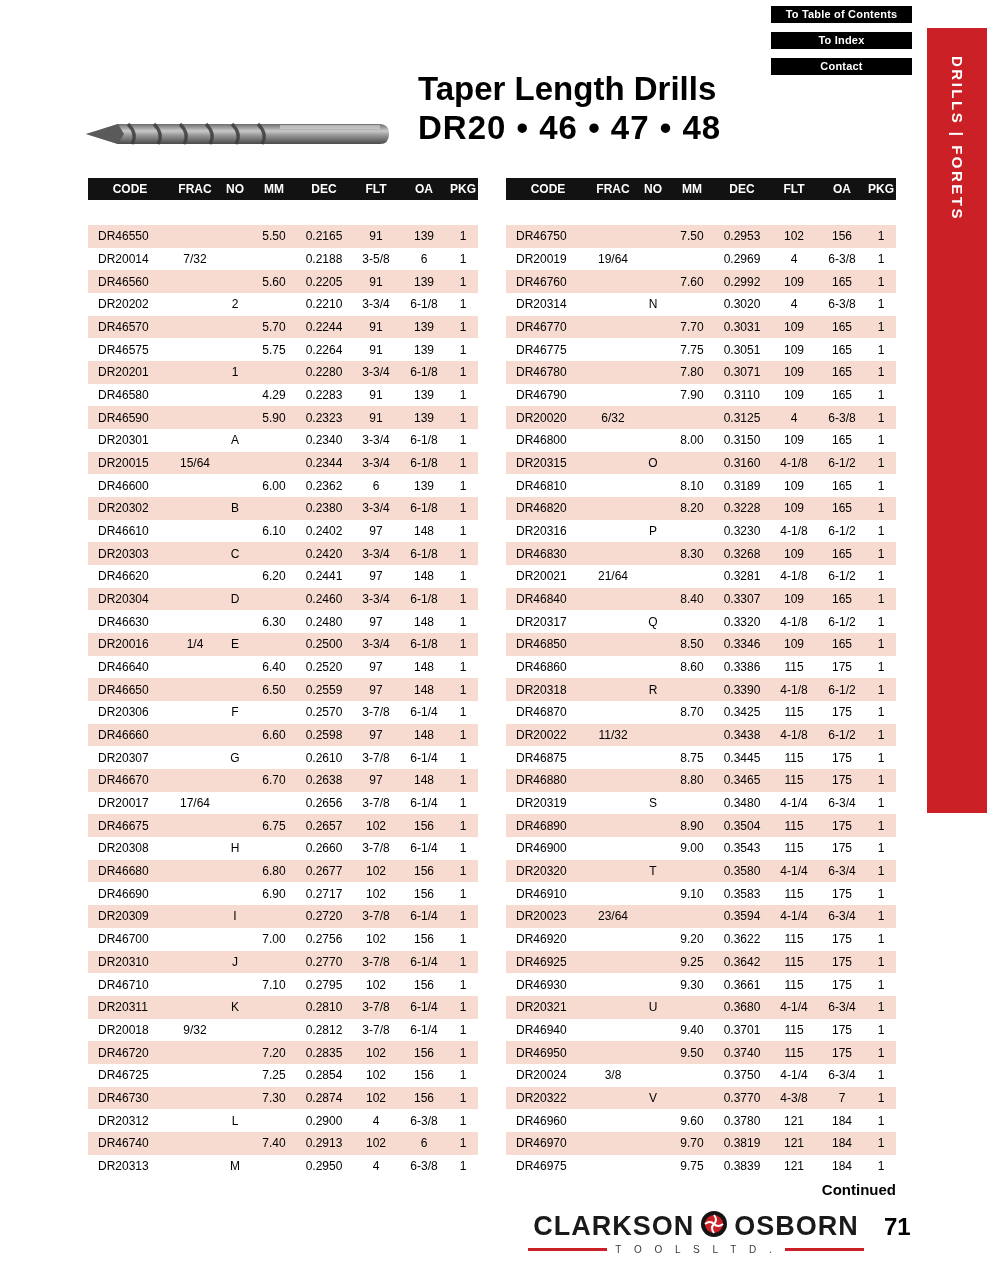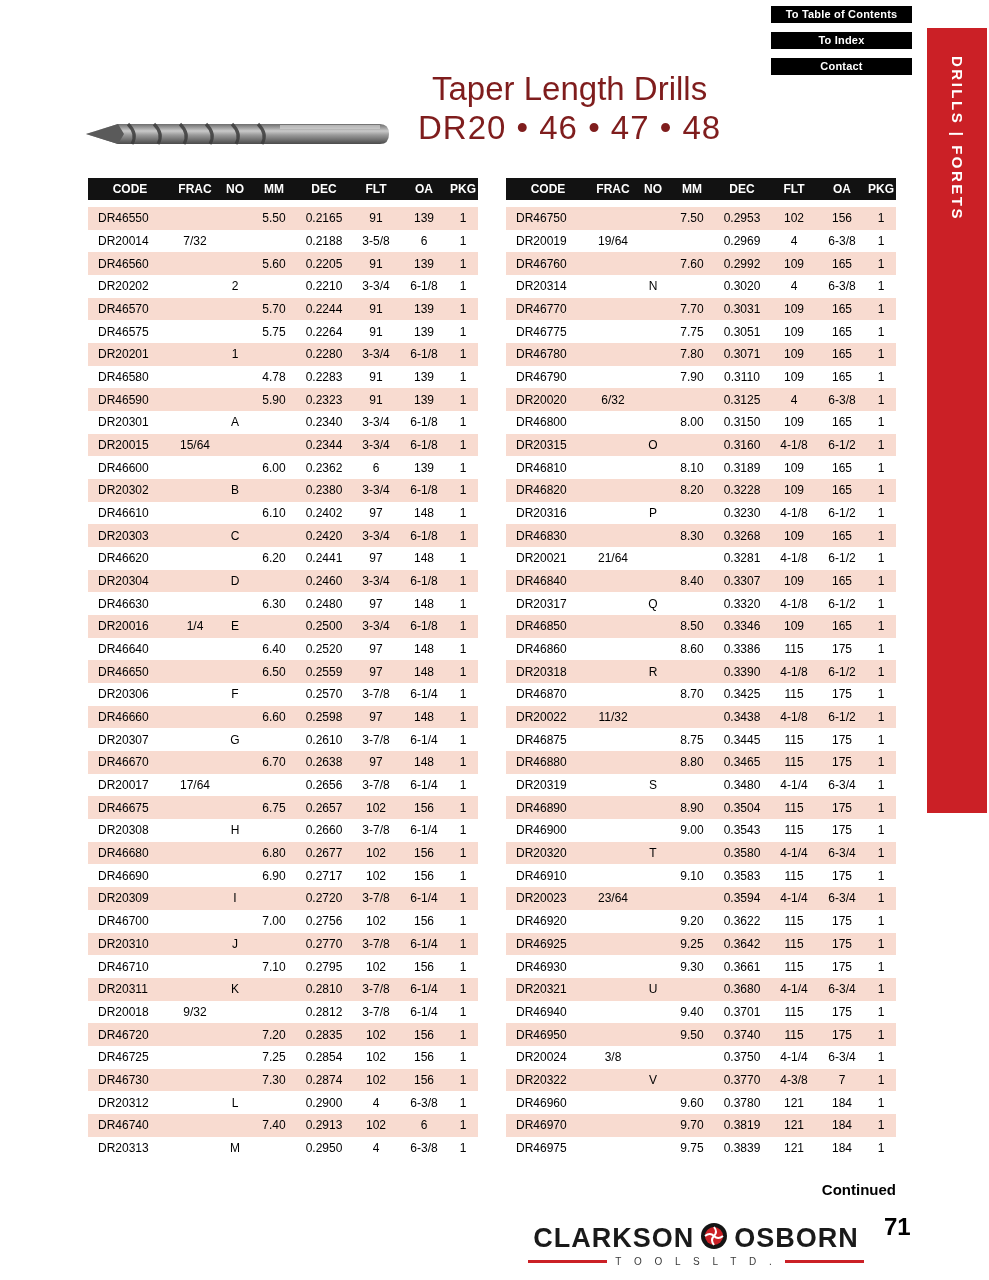--- a/index.html
+++ b/index.html
@@ -17,44 +17,44 @@
   
   .side-tab {
     position:absolute; top:28px; right:2px; width:60px; height:785px; background:#cb2026;
     display:flex; justify-content:center;
   }
   .side-tab-label {
     writing-mode:vertical-rl; color:#fff; font-weight:bold; font-size:15px;
     letter-spacing:2.5px; padding-top:28px; white-space:nowrap;
   }
   
-  .title-block { position:absolute; left:418px; top:70px; color:#7f1d1d; font-weight:normal; line-height:1.18;text-align:center; }
+  .title-block { position:absolute; left:418px; top:70px; color:#000000; font-weight:bold; line-height:1.18; }
   .title-line1 { font-size:33px; }
   .title-line2 { font-size:33px; letter-spacing:1px; }
   
   .drill-image { position:absolute; left:84px; top:110px; width:306px; height:48px; }
   
   .tables { position:absolute; top:178px; left:88px; display:flex; gap:28px; }
   .drill-table { width:390px; font-size:12px; }
   .dt-header {
     display:grid; grid-template-columns:84px 46px 34px 44px 56px 48px 48px 30px;
     background:#121212; color:#fff; height:22px; align-items:center; font-weight:bold;
-    margin-bottom:7px;
+    margin-bottom:25px;
   }
   .dt-header span { text-align:center; }
   .dt-row {
     display:grid; grid-template-columns:84px 46px 34px 44px 56px 48px 48px 30px;
     height:22.68px; align-items:center; color:#000;
   }
   .dt-row.shaded { background:#f8dbd0; }
   .dt-row span { text-align:center; }
   .dt-row span:first-child { text-align:left; padding-left:10px; }
   
   .continued { position:absolute; top:1181px; left:506px; width:390px; text-align:right; font-weight:bold; font-size:15px; color:#000; }
-  .brand { position:absolute; top:1210px; left:528px; width:336px;margin-top:12px; }
+  .brand { position:absolute; top:1210px; left:528px; width:336px; }
   .brand-row { display:flex; align-items:center; justify-content:center; gap:6px; }
   .brand-name { font-size:27px; font-weight:bold; color:#1a1a1a; letter-spacing:1px; }
   .brand-sub-row { display:flex; align-items:center; justify-content:center; gap:8px; margin-top:2px; }
   .brand-sub-line { height:3px; background:#cb2026; flex:1; }
   .brand-sub { font-size:10px; color:#3a3a3a; letter-spacing:5px; white-space:nowrap; }
   .page-number { position:absolute; top:1213px; left:884px; font-size:24px; font-weight:bold; color:#000; }
 </style>
 </head>
 <body>
 
@@ -178,21 +178,21 @@
           <span></span>
           <span>0.2280</span>
           <span>3-3/4</span>
           <span>6-1/8</span>
           <span>1</span>
         </div>
         <div class="dt-row">
           <span>DR46580</span>
           <span></span>
           <span></span>
-          <span>4.78</span>
+          <span>4.29</span>
           <span>0.2283</span>
           <span>91</span>
           <span>139</span>
           <span>1</span>
         </div>
         <div class="dt-row shaded">
           <span>DR46590</span>
           <span></span>
           <span></span>
           <span>5.90</span>

